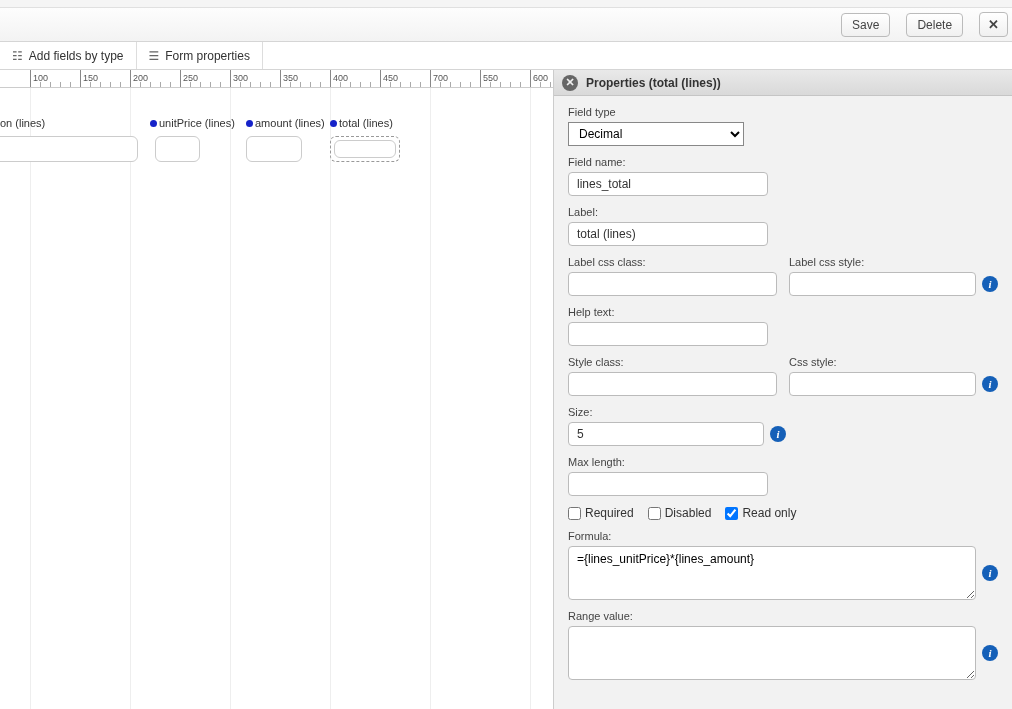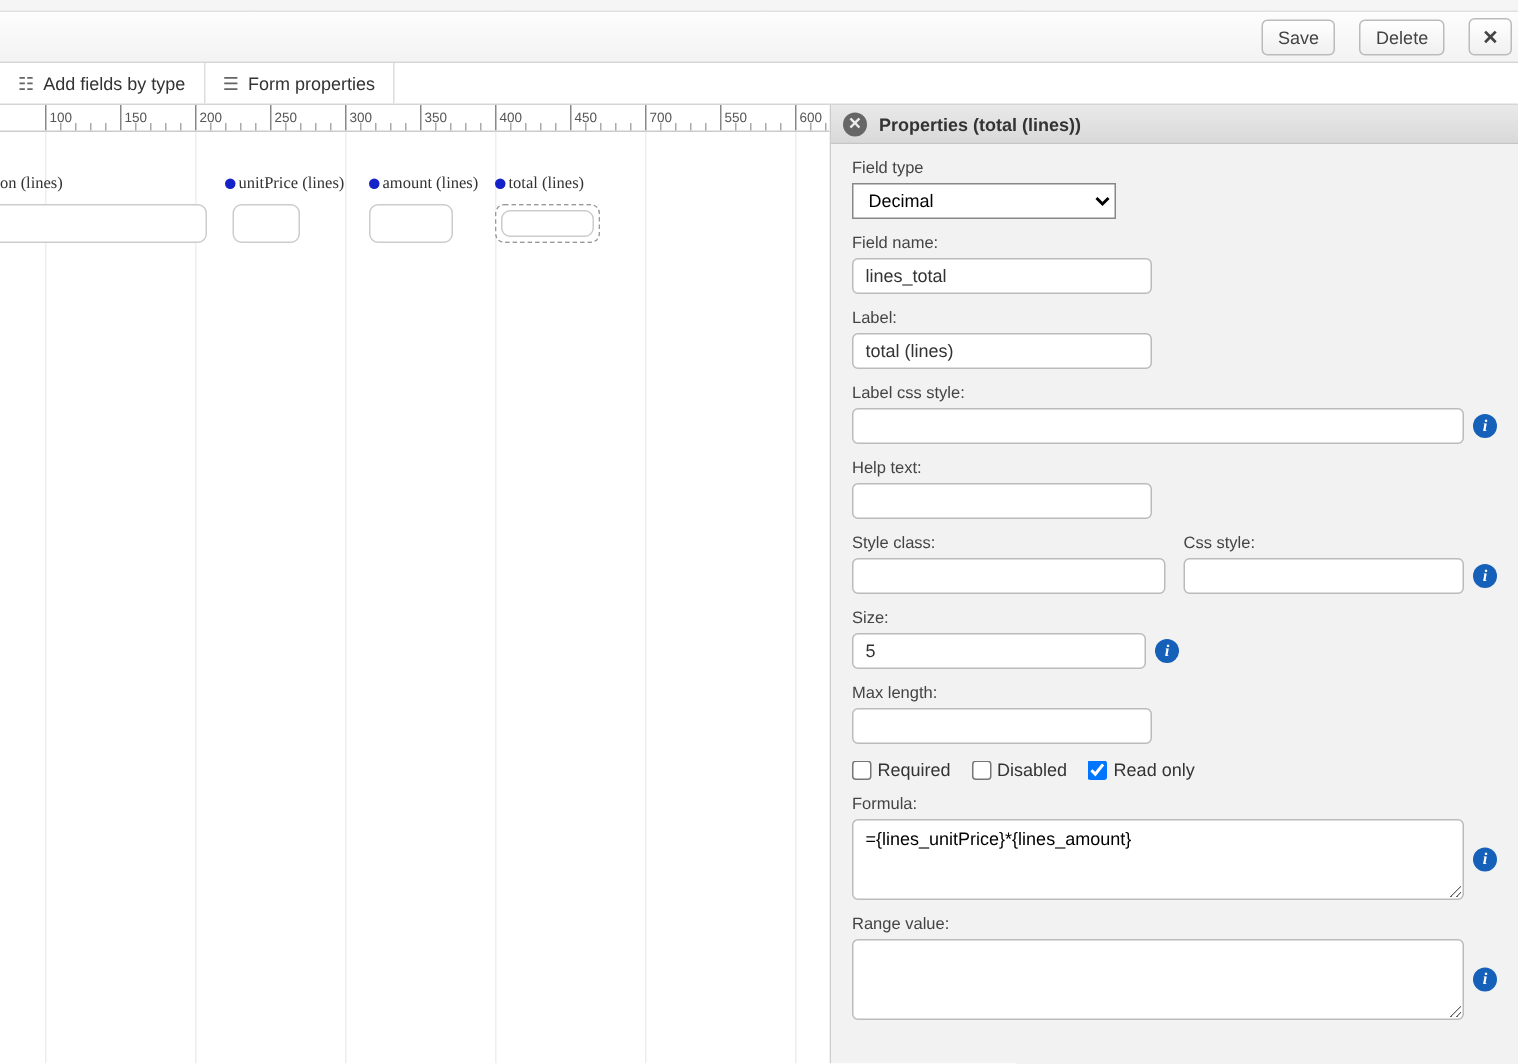--- a/index.html
+++ b/index.html
@@ -49,21 +49,21 @@
     flex-shrink: 0;
   }
   .ruler .tick { position: absolute; top: 0; height: 100%; border-left: 1px solid #888; }
   .ruler .tick.minor { height: 6px; top: 12px; border-left: 1px solid #aaa; }
   .ruler .tick .num { position: absolute; top: 3px; left: 2px; font-size: 9px; color: #555; }
   
   
   .canvas { flex: 1; position: relative; background: #fff; }
   .field {
     position: absolute; top: 28px;
-    font-size: 11px; color: #333; font-family: Liberation Serif, serif;
+    font-size: 11px; color: #333;
   }
   .field .dot {
     display: inline-block; width: 7px; height: 7px; border-radius: 50%;
     background: #1522c9; vertical-align: middle; margin-right: 2px;
   }
   .field .flabel { vertical-align: middle; }
   .fslot {
     position: absolute; top: 48px;
     height: 26px; border: 1px solid #ccc; border-radius: 6px;
     background: #fff;
@@ -260,20 +260,24 @@
       </div>
 
       <div class="frow">
         <span class="flbl">Label:</span>
         <input class="finput" value="total (lines)" style="">
       </div>
 
 
       <div class="frow cols2">
         <div class="col">
+          <span class="flbl">Label css class:</span>
+          <input class="finput full" value="" style="">
+        </div>
+        <div class="col">
           <span class="flbl">Label css style:</span>
           <div class="withinfo">
             <input class="finput full" value="" style="">
             <span class="info-icon">i</span>
           </div>
         </div>
       </div>
 
       <div class="frow">
         <span class="flbl">Help text:</span>

